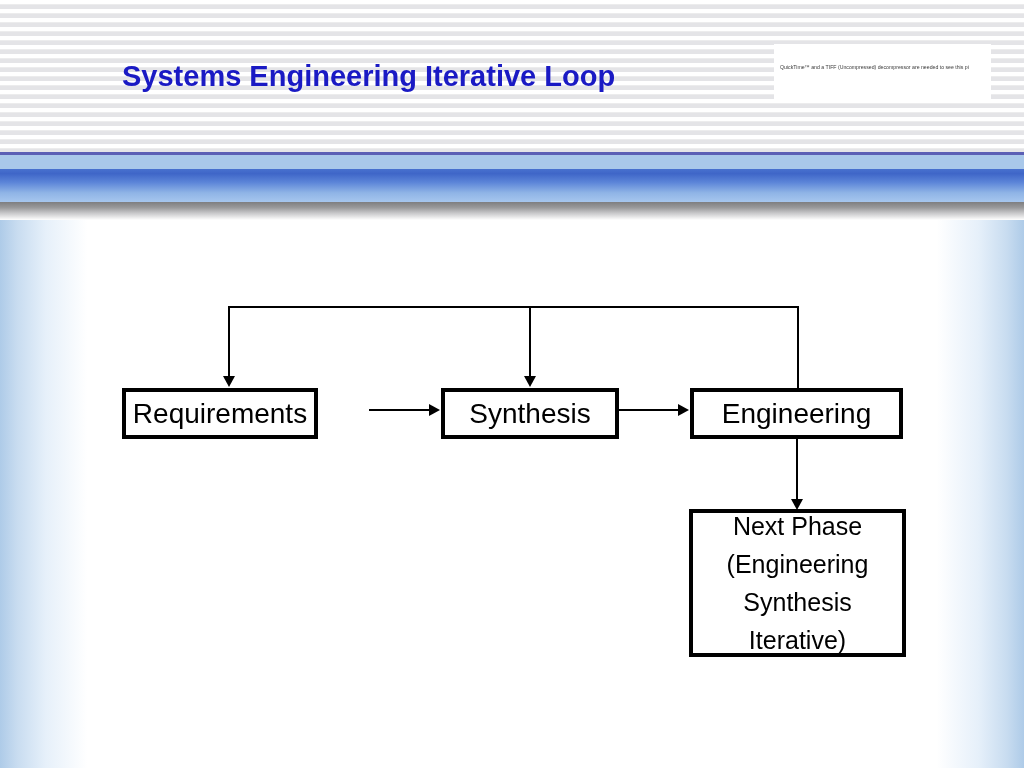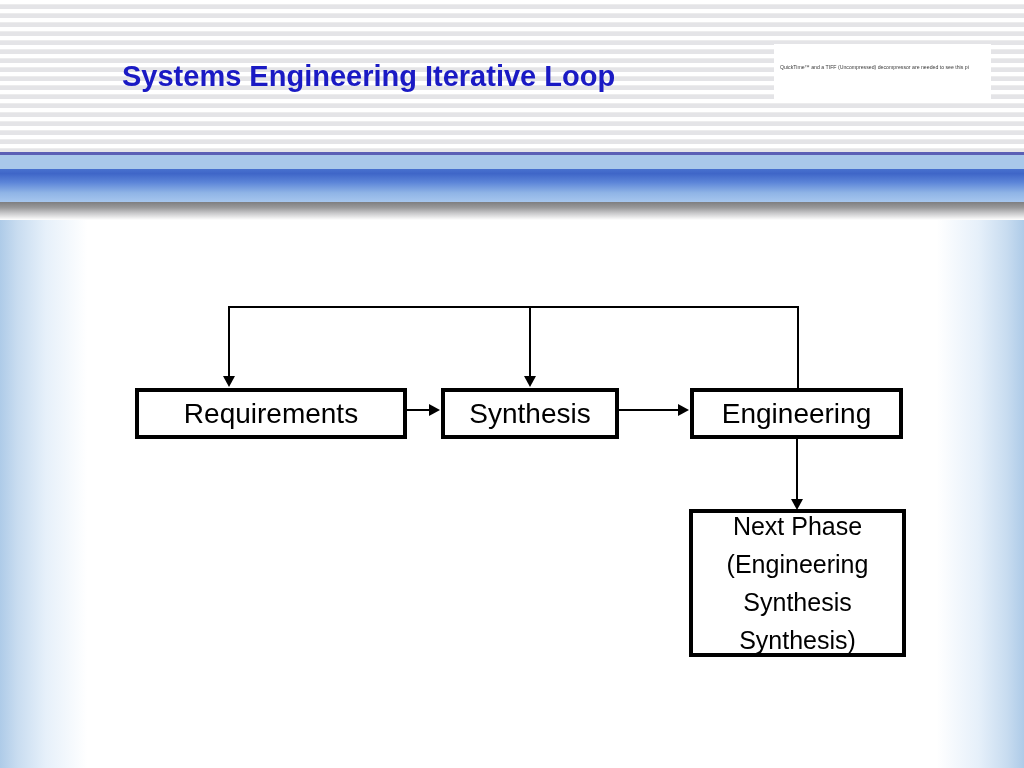--- a/index.html
+++ b/index.html
@@ -120,21 +120,21 @@
     background: #ffffff;
     color: #000000;
     display: flex;
     align-items: center;
     justify-content: center;
     font-size: 28px;
     line-height: 1.05;
     text-align: center;
     white-space: nowrap;
   }
-  #node-requirements { left:135px; top:388px; width:272px; height:51px; }
+  #node-requirements { left:122px; top:388px; width:196px; height:51px; }
   #node-synthesis    { left:441px; top:388px; width:178px; height:51px; }
   #node-assessment   { left:690px; top:388px; width:213px; height:51px; }
 
   #node-nextphase {
     left: 689px;
     top: 509px;
     width: 217px;
     height: 148px;
     font-size: 25px;
     line-height: 38px;
@@ -225,18 +225,18 @@
 
     <div class="node" id="node-assessment">
       <span>Engineering</span>
     </div>
 
     <div class="node" id="node-nextphase">
       <div class="np-lines">
         <span class="np-line">Next Phase</span>
         <span class="np-line">(Engineering</span>
         <span class="np-line">Synthesis</span>
-        <span class="np-line">Synthesis)</span>
+        <span class="np-line">Iterative)</span>
       </div>
     </div>
 
   </div>
 </div>
 
 </body></html>

